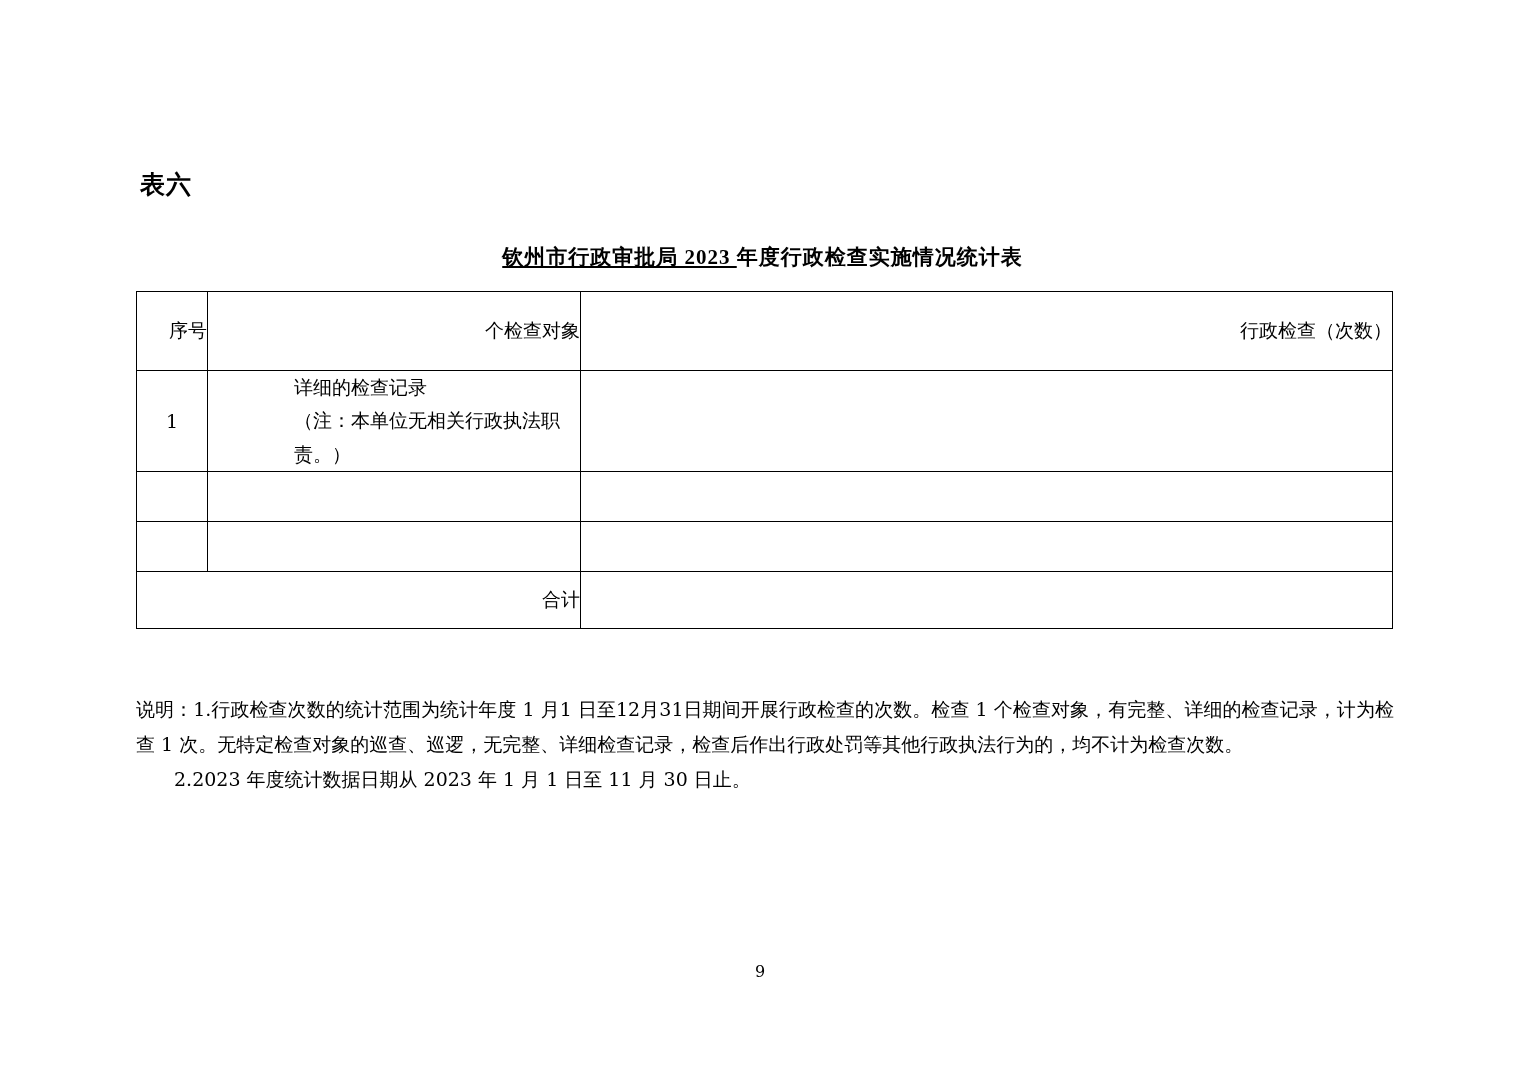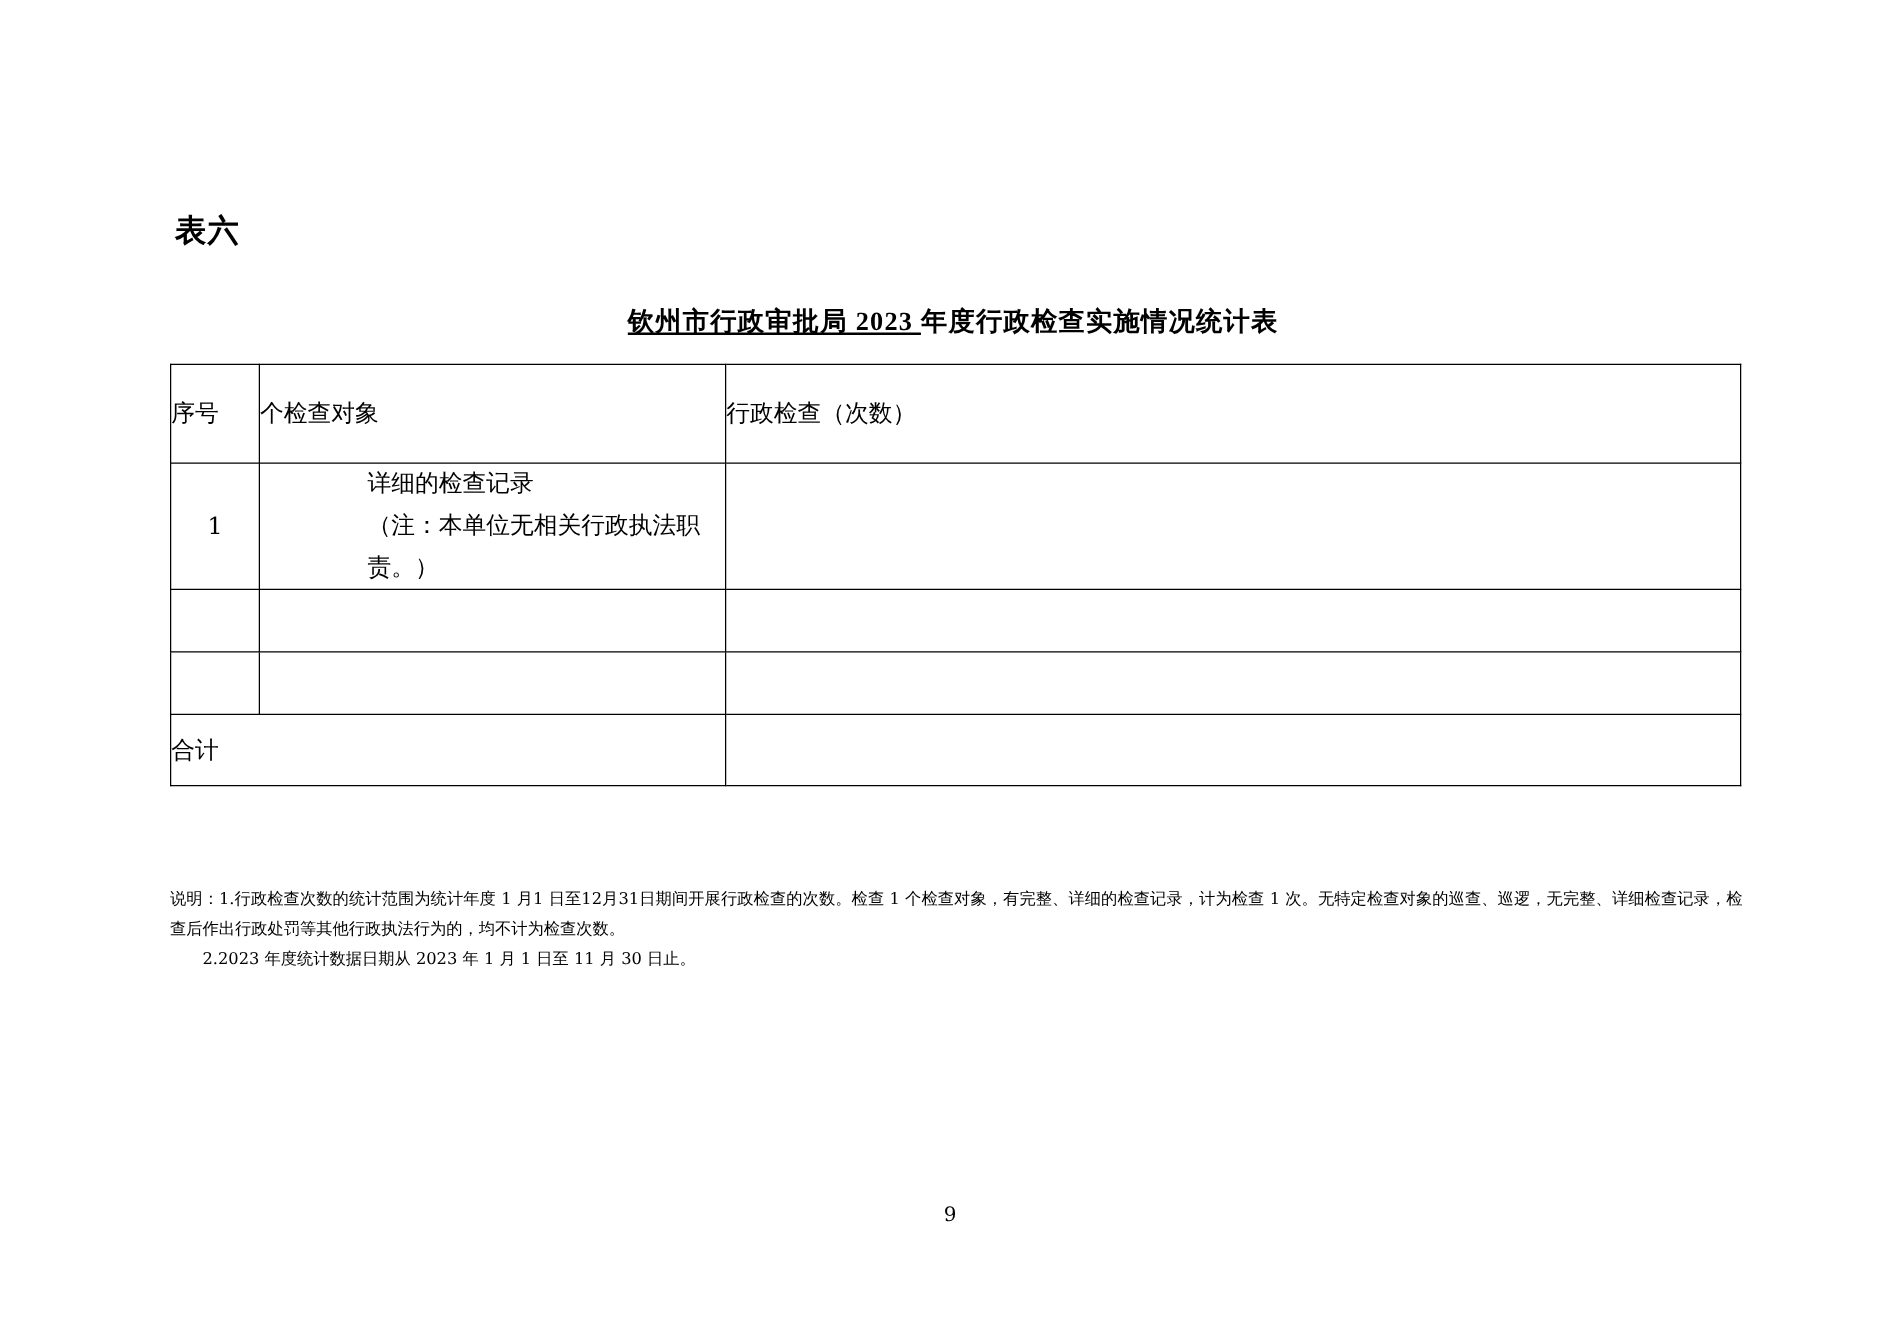--- a/index.html
+++ b/index.html
@@ -61,49 +61,49 @@
     font-family: "DejaVu Serif", serif;
     padding: 0;
     vertical-align: middle;
   }
   .col-no { width: 71px; }
   .col-unit { width: 373px; }
   .col-insp { width: 812px; }
 
   .hdr {
     height: 78px;
-    text-align: left;
+    text-align: right;
     font-size: 20px;
   }
   .row-1-no {
     text-align: center;
     vertical-align: top;
     padding-top: 22px;
     font-size: 19px;
     height: 72px;
   }
   .row-1-unit {
     vertical-align: top;
     padding: 20px 0 0 0;
     font-size: 19px;
   }
   .cell-text {
     padding-left: 86px;
     line-height: 1.75;
   }
   .row-empty { height: 50px; }
-  .row-total { height: 57px; text-align: left; font-size: 20px; }
+  .row-total { height: 57px; text-align: right; font-size: 20px; }
 
   .notes {
     position: absolute;
     left: 136px;
-    top: 708px;
+    top: 692px;
     width: 1258px;
     font-family: "DejaVu Serif", serif;
-    font-size: 13px;
+    font-size: 19px;
     line-height: 1.85;
     text-align: justify;
   }
   .notes p {
     margin: 0;
   }
   .notes .p2 {
     text-indent: 2em;
   }
   .page-number {

